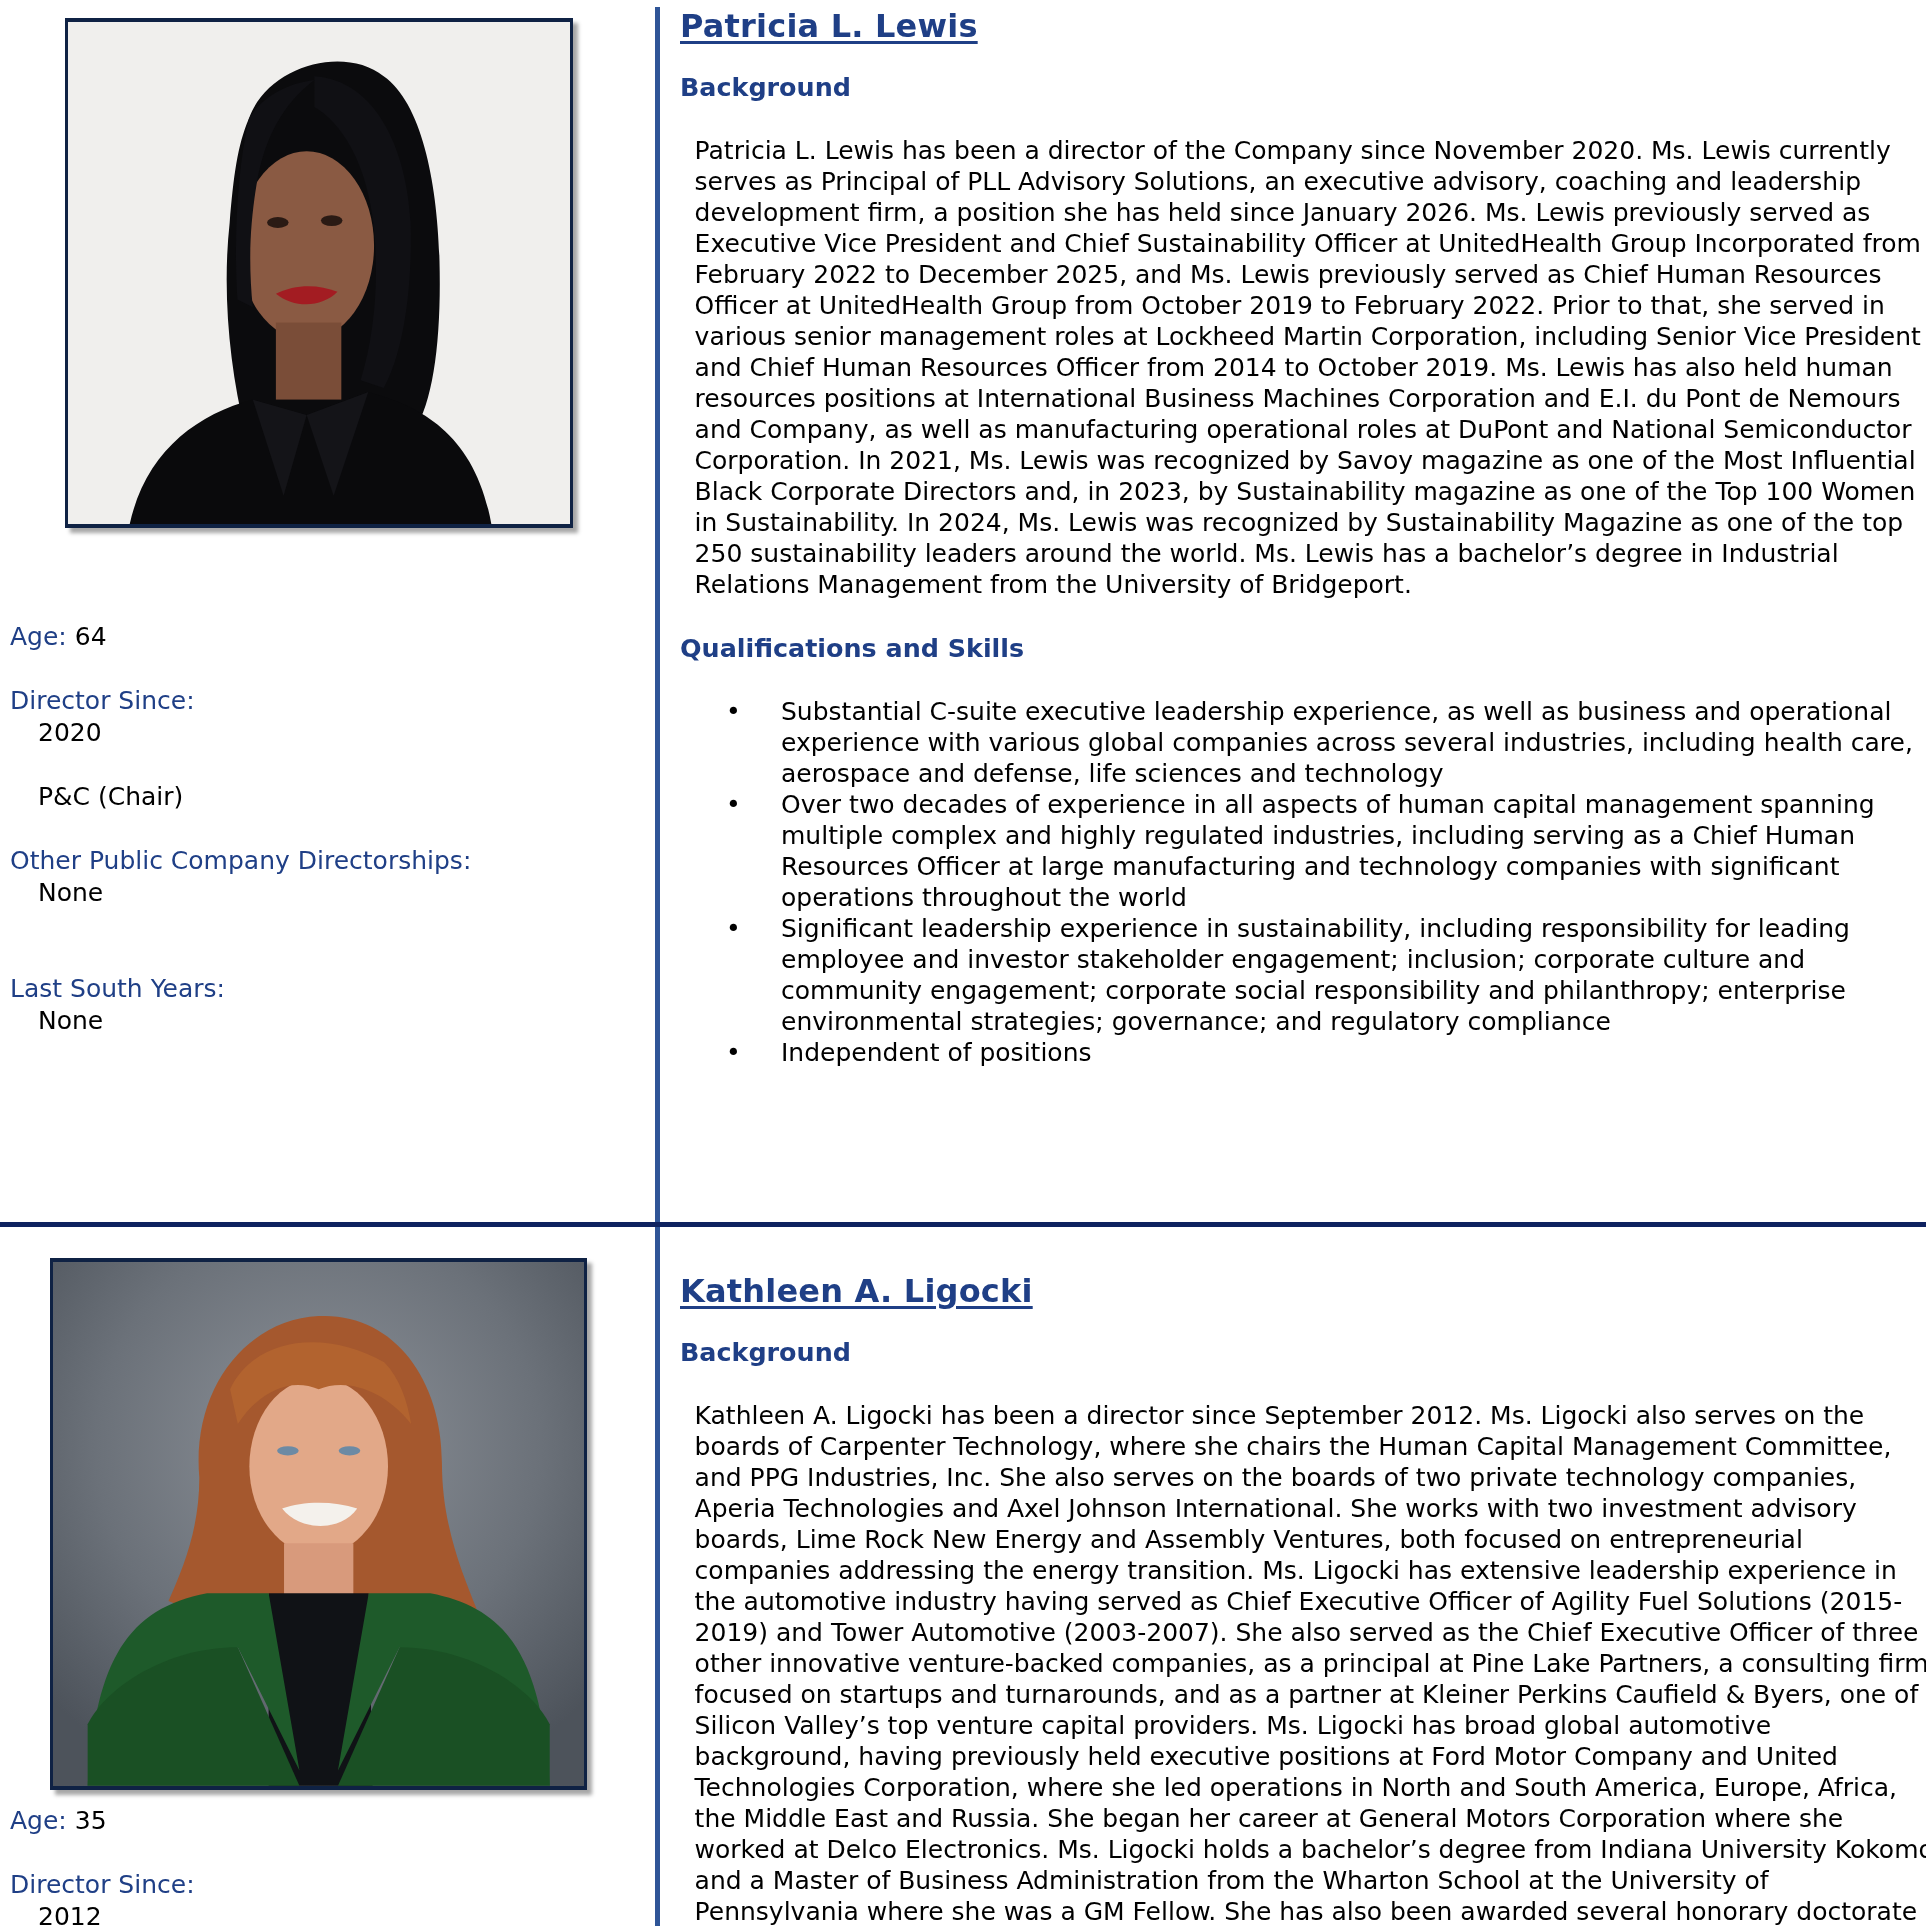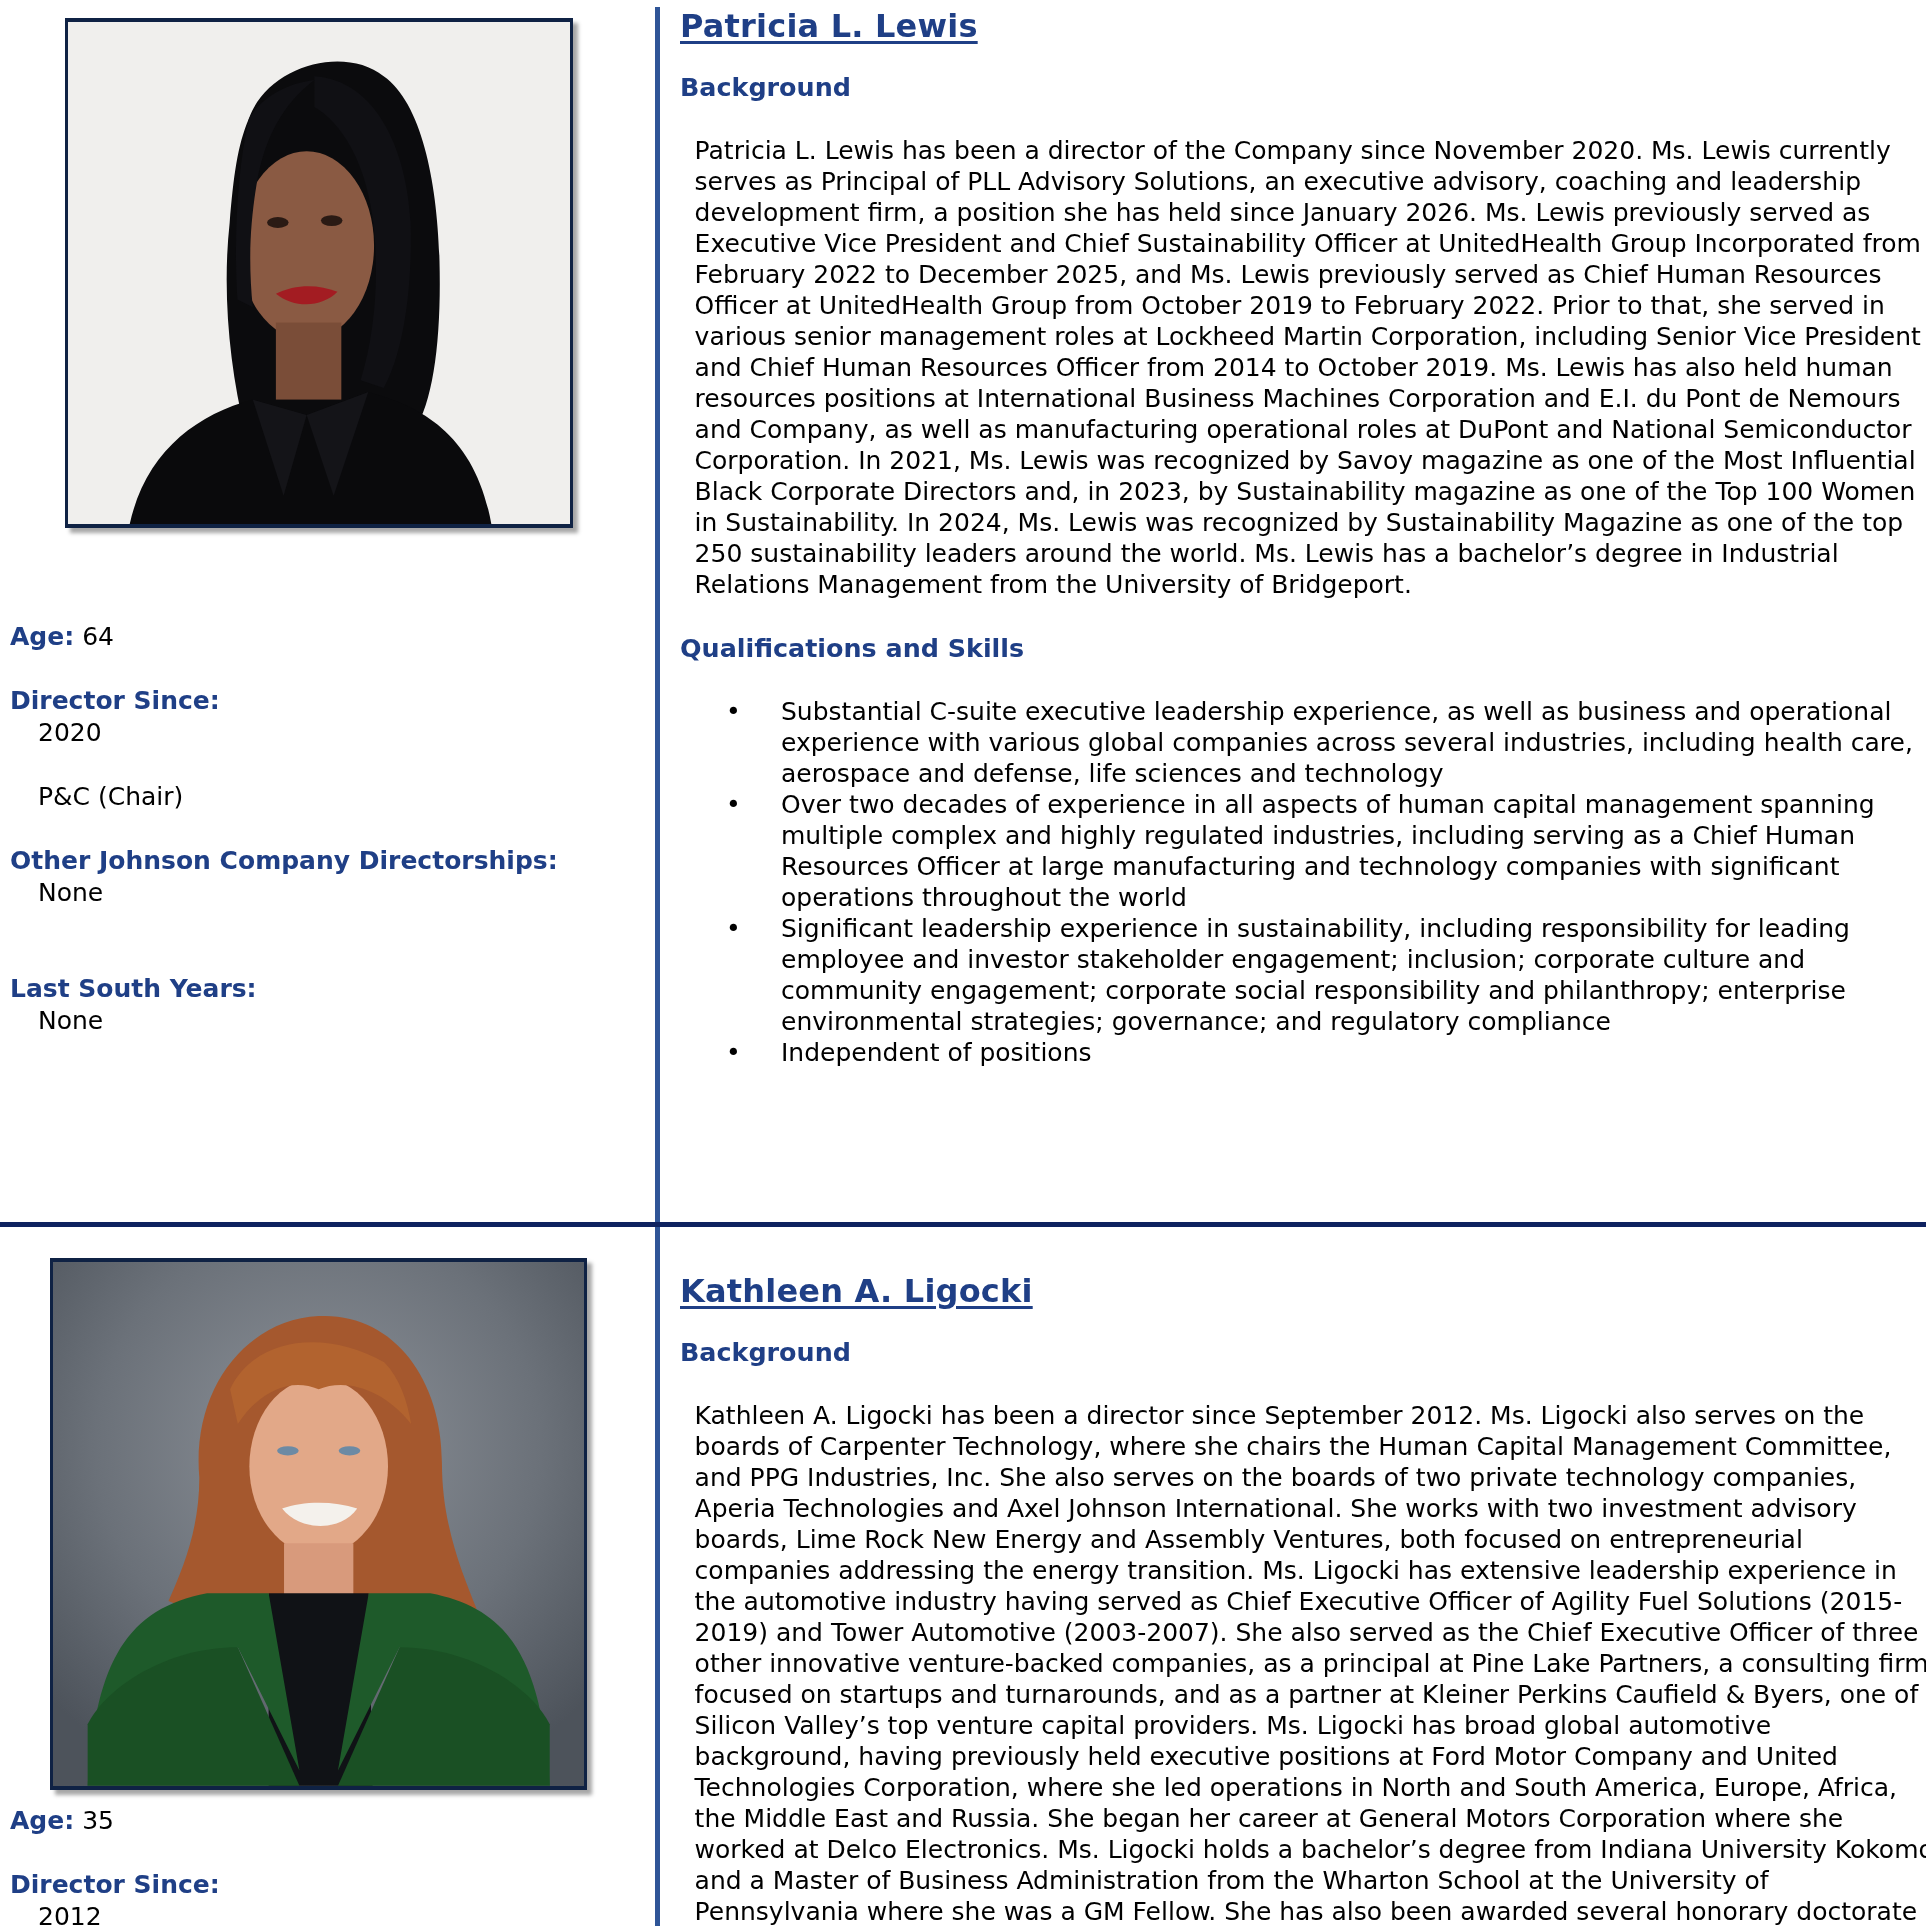--- a/index.html
+++ b/index.html
@@ -63,21 +63,21 @@
     .photo-ligocki .photo-inner {
       background: radial-gradient(ellipse at 50% 30%, #8a8f96 0%, #6a7078 55%, #4e545c 100%);
     }
 
     .info-block {
       position: absolute;
       left: 10px;
       font-size: 25px;
       line-height: 32px;
     }
-    .info-label { color: #1f3f86; font-weight: bold; }
+    .info-label { color: #1f3f86; font-weight: normal; }
     .info-value { padding-left: 28px; }
     .info-gap { height: 32px; }
 
     .name-heading {
       font-size: 32px;
       font-weight: bold;
       color: #1f3f86;
       text-decoration: underline;
       text-decoration-thickness: 3.1px;
       text-underline-offset: 3.9px;
@@ -156,21 +156,21 @@
       <div>
         <span class="info-label">Age:</span>
         <span>64</span>
       </div>
       <div class="info-gap"></div>
       <div class="info-label">Director Since:</div>
       <div class="info-value">2020</div>
       <div class="info-gap"></div>
       <div class="info-value">P&amp;C (Chair)</div>
       <div class="info-gap"></div>
-      <div class="info-label">Other Johnson Company Directorships:</div>
+      <div class="info-label">Other Public Company Directorships:</div>
       <div class="info-value">None</div>
       <div class="info-gap"></div>
       <div class="info-label">
         <br>
         <span>Last South Years:</span>
       </div>
       <div class="info-value">None</div>
     </div>
   </div>
 

